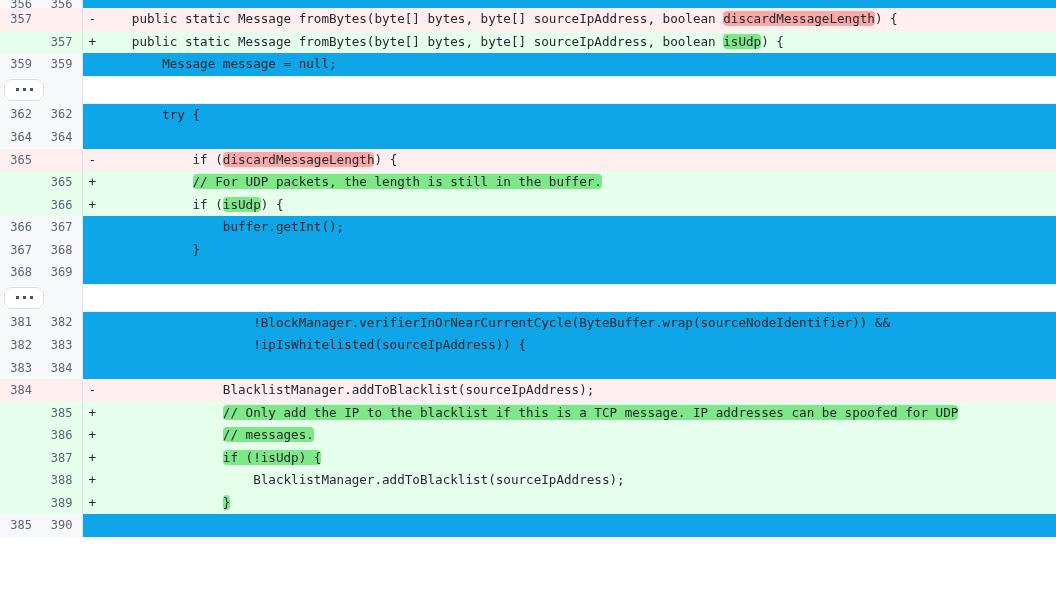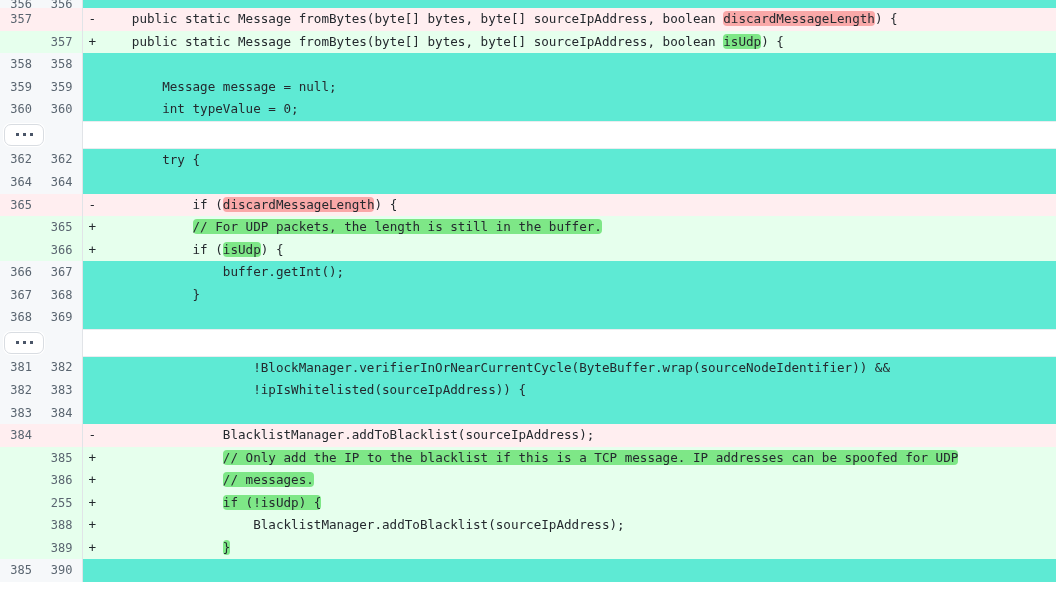--- a/index.html
+++ b/index.html
@@ -47,21 +47,21 @@
   
   .code {
     padding: 0 0 0 6px;
     font-family: "DejaVu Sans Mono", "Liberation Mono", monospace;
     font-size: 12.6px;
     line-height: 22.5px;
     white-space: pre;
     vertical-align: middle;
     overflow: hidden;
     color: #24292e;
-    background: #5eead4;
+    background: #0ea5e9;
   }
   .code.del { background: #ffeef0; }
   .code.add { background: #e6ffed; }
 
   .marker {
     display: inline-block;
     width: 13px;
     color: #24292e;
   }
 
@@ -138,34 +138,24 @@
         <td class="ln ln-old del-ln">357</td>
         <td class="ln ln-new del-ln"></td>
         <td class="code del"><span class="marker">-</span><span class="code-text">    public static Message fromBytes(byte[] bytes, byte[] sourceIpAddress, boolean </span><mark class="wd">discardMessageLength</mark><span class="code-text">) {</span></td>
       </tr>
       <tr class="diff-row">
         <td class="ln ln-old add-ln"></td>
         <td class="ln ln-new add-ln">357</td>
         <td class="code add"><span class="marker">+</span><span class="code-text">    public static Message fromBytes(byte[] bytes, byte[] sourceIpAddress, boolean </span><mark class="wa">isUdp</mark><span class="code-text">) {</span></td>
       </tr>
       <tr class="diff-row">
-        <td class="ln ln-old">358</td>
-        <td class="ln ln-new">358</td>
-        <td class="code"><span class="marker"></span><span class="code-text"></span></td>
-      </tr>
-      <tr class="diff-row">
         <td class="ln ln-old">359</td>
         <td class="ln ln-new">359</td>
         <td class="code"><span class="marker"></span><span class="code-text">        Message message = null;</span></td>
       </tr>
-      <tr class="diff-row">
-        <td class="ln ln-old">360</td>
-        <td class="ln ln-new">360</td>
-        <td class="code"><span class="marker"></span><span class="code-text">        int typeValue = 0;</span></td>
-      </tr>
       <tr class="exp-row">
         <td class="exp-gutter" colspan="2">
           <div class="exp-btn" title="...">
             <i></i>
             <i></i>
             <i></i>
           </div>
         </td>
         <td class="exp-body">
           <div class="exp-line"></div>
@@ -248,21 +238,21 @@
         <td class="ln ln-new add-ln">385</td>
         <td class="code add"><span class="marker">+</span><span class="code-text">                </span><mark class="wa">// Only add the IP to the blacklist if this is a TCP message. IP addresses can be spoofed for UDP</mark></td>
       </tr>
       <tr class="diff-row">
         <td class="ln ln-old add-ln"></td>
         <td class="ln ln-new add-ln">386</td>
         <td class="code add"><span class="marker">+</span><span class="code-text">                </span><mark class="wa">// messages.</mark></td>
       </tr>
       <tr class="diff-row">
         <td class="ln ln-old add-ln"></td>
-        <td class="ln ln-new add-ln">255</td>
+        <td class="ln ln-new add-ln">387</td>
         <td class="code add"><span class="marker">+</span><span class="code-text">                </span><mark class="wa">if (!isUdp) {</mark></td>
       </tr>
       <tr class="diff-row">
         <td class="ln ln-old add-ln"></td>
         <td class="ln ln-new add-ln">388</td>
         <td class="code add"><span class="marker">+</span><span class="code-text">                    BlacklistManager.addToBlacklist(sourceIpAddress);</span></td>
       </tr>
       <tr class="diff-row">
         <td class="ln ln-old add-ln"></td>
         <td class="ln ln-new add-ln">389</td>

